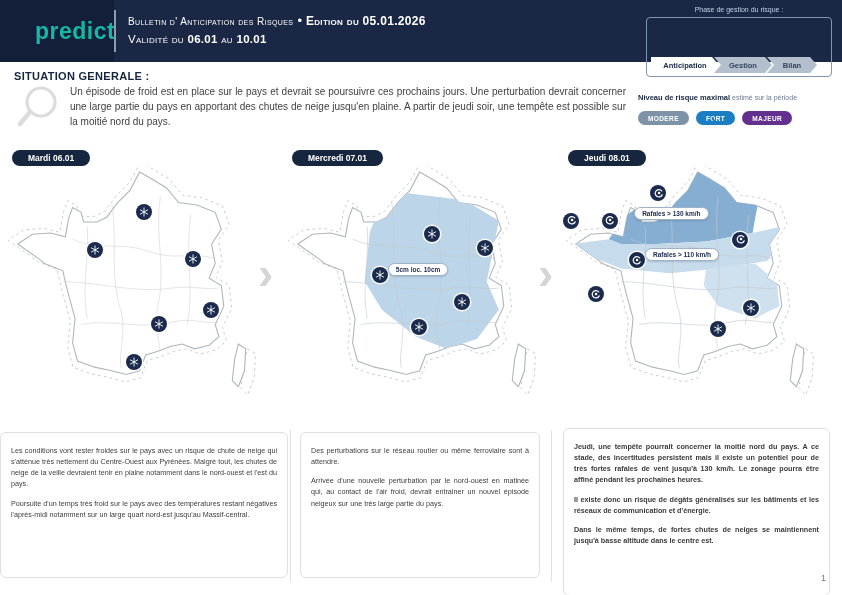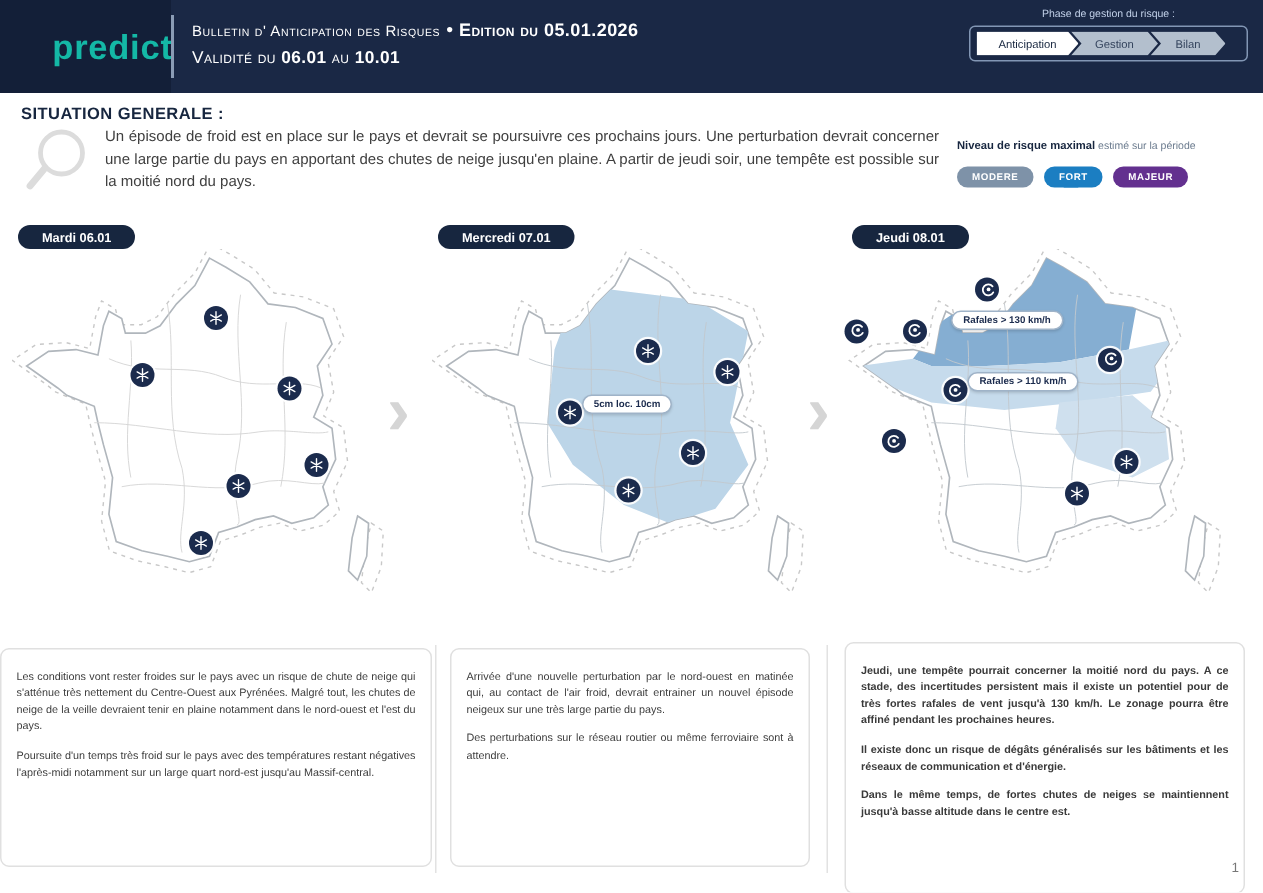--- a/index.html
+++ b/index.html
@@ -17,21 +17,21 @@
   .hdr-title-main { font-size:10px; font-weight:normal; letter-spacing:.4px; }
   .hdr-bullet { font-size:13px; margin:0 4px; }
   .hdr-edition { font-size:12px; font-weight:600; letter-spacing:.3px; }
   .hdr-line2 { font-variant:small-caps; font-size:11.5px; margin-top:4px; letter-spacing:.3px; }
   .hdr-line2 b { font-weight:bold; }
 
   .phase-box-wrap { position:absolute; right:10px; top:6px; width:186px; text-align:center; }
   .phase-label { font-size:7px; color:#c3d2ea; margin-bottom:4px; }
   .phase-box { border:1px solid #8296b4; border-radius:4px; padding:3px 4px; display:flex; align-items:center; }
   .phase-arrow { height:16px; display:flex; align-items:center; justify-content:center;
-                 font-size:7.5px; font-weight:normal; cursor:pointer; }
+                 font-size:7.5px; font-weight:bold; cursor:pointer;margin-top:36px; }
   .phase-arrow.first { width:68px; background:#fff; color:#17263f; z-index:3;
     clip-path:polygon(0 0, calc(100% - 7px) 0, 100% 50%, calc(100% - 7px) 100%, 0 100%); }
   .phase-arrow.mid { width:58px; background:#b3bfcd; color:#33435c; z-index:2; margin-left:-5px;
     clip-path:polygon(0 0, calc(100% - 7px) 0, 100% 50%, calc(100% - 7px) 100%, 0 100%, 7px 50%); }
   .phase-arrow.last { width:50px; background:#b3bfcd; color:#33435c; z-index:1; margin-left:-5px;
     clip-path:polygon(0 0, calc(100% - 7px) 0, 100% 50%, calc(100% - 7px) 100%, 0 100%, 7px 50%); }
 
   
   .sit-heading { position:absolute; left:14px; top:70px; font-size:11px; font-weight:bold;
                  color:#17263f; letter-spacing:.3px; }
@@ -325,22 +325,22 @@
   </div>
 
   <div class="col-sep sep-1"></div>
   <div class="col-sep sep-2"></div>
 
   <div class="card card-1">
     <p>Les conditions vont rester froides sur le pays avec un risque de chute de neige qui s'atténue très nettement du Centre-Ouest aux Pyrénées. Malgré tout, les chutes de neige de la veille devraient tenir en plaine notamment dans le nord-ouest et l'est du pays.</p>
     <p>Poursuite d'un temps très froid sur le pays avec des températures restant négatives l'après-midi notamment sur un large quart nord-est jusqu'au Massif-central.</p>
   </div>
   <div class="card card-2">
+    <p>Des perturbations sur le réseau routier ou même ferroviaire sont à attendre.</p>
     <p>Arrivée d'une nouvelle perturbation par le nord-ouest en matinée qui, au contact de l'air froid, devrait entrainer un nouvel épisode neigeux sur une très large partie du pays.</p>
-    <p>Des perturbations sur le réseau routier ou même ferroviaire sont à attendre.</p>
   </div>
   <div class="card card-3">
     <p>Jeudi, une tempête pourrait concerner la moitié nord du pays. A ce stade, des incertitudes persistent mais il existe un potentiel pour de très fortes rafales de vent jusqu'à 130 km/h. Le zonage pourra être affiné pendant les prochaines heures.</p>
     <p>Il existe donc un risque de dégâts généralisés sur les bâtiments et les réseaux de communication et d'énergie.</p>
     <p>Dans le même temps, de fortes chutes de neiges se maintiennent jusqu'à basse altitude dans le centre est.</p>
   </div>
 
   <div class="page-num">1</div>
 
 </div>

